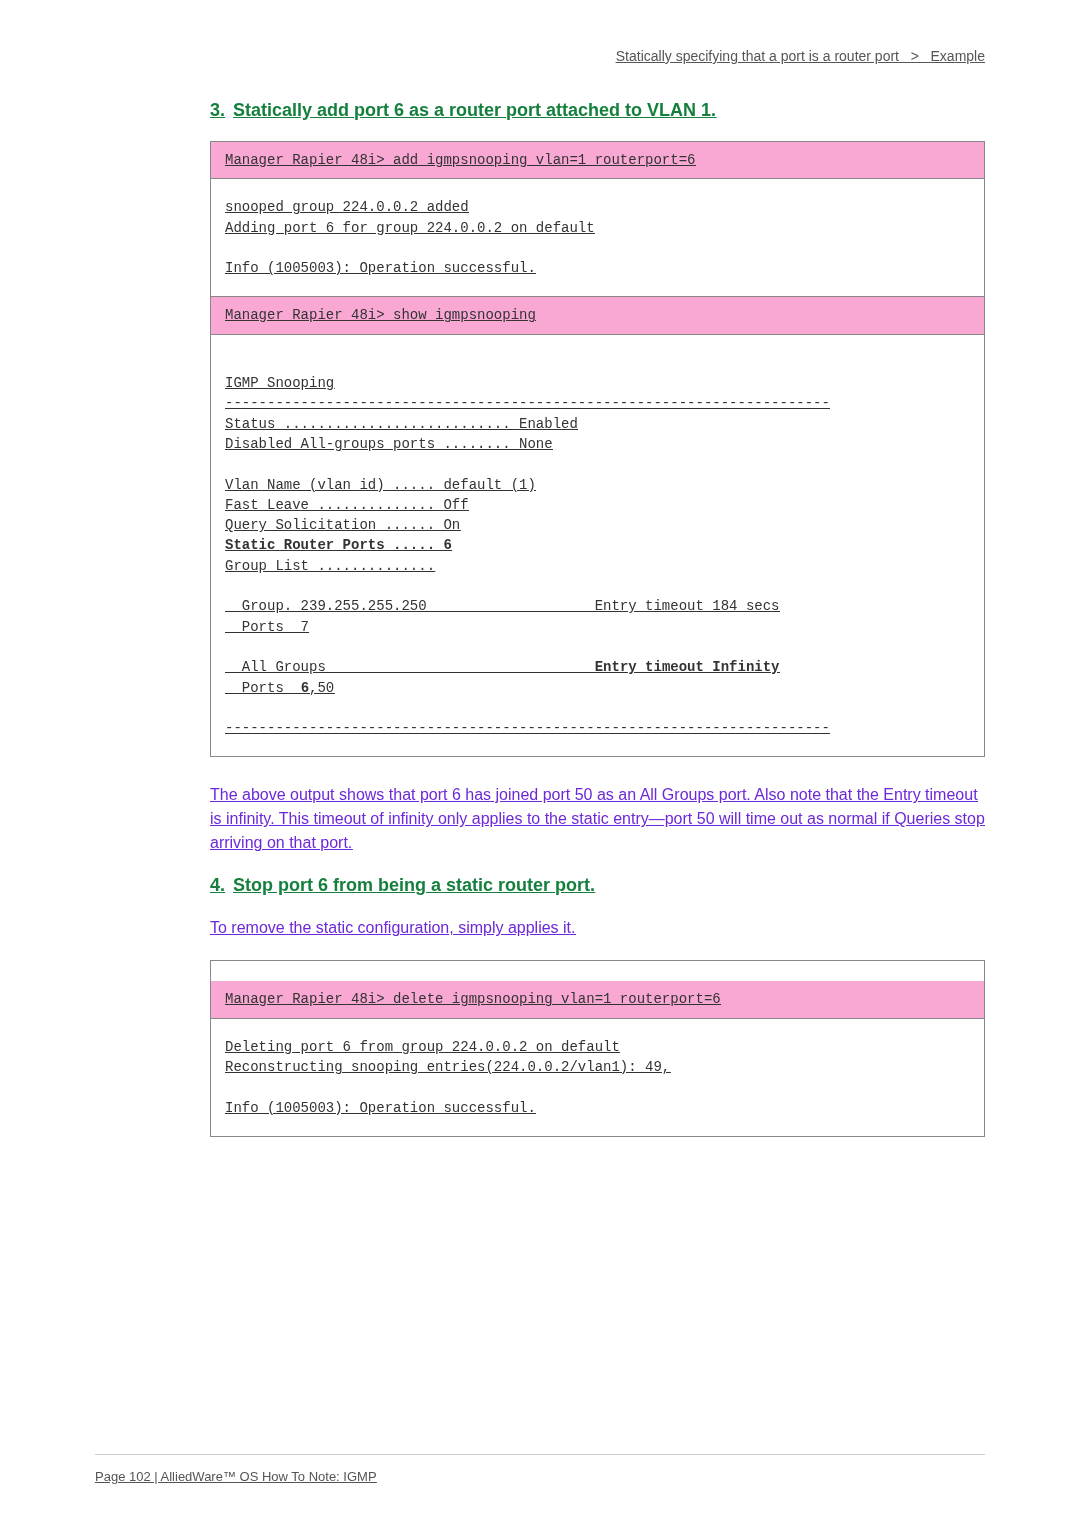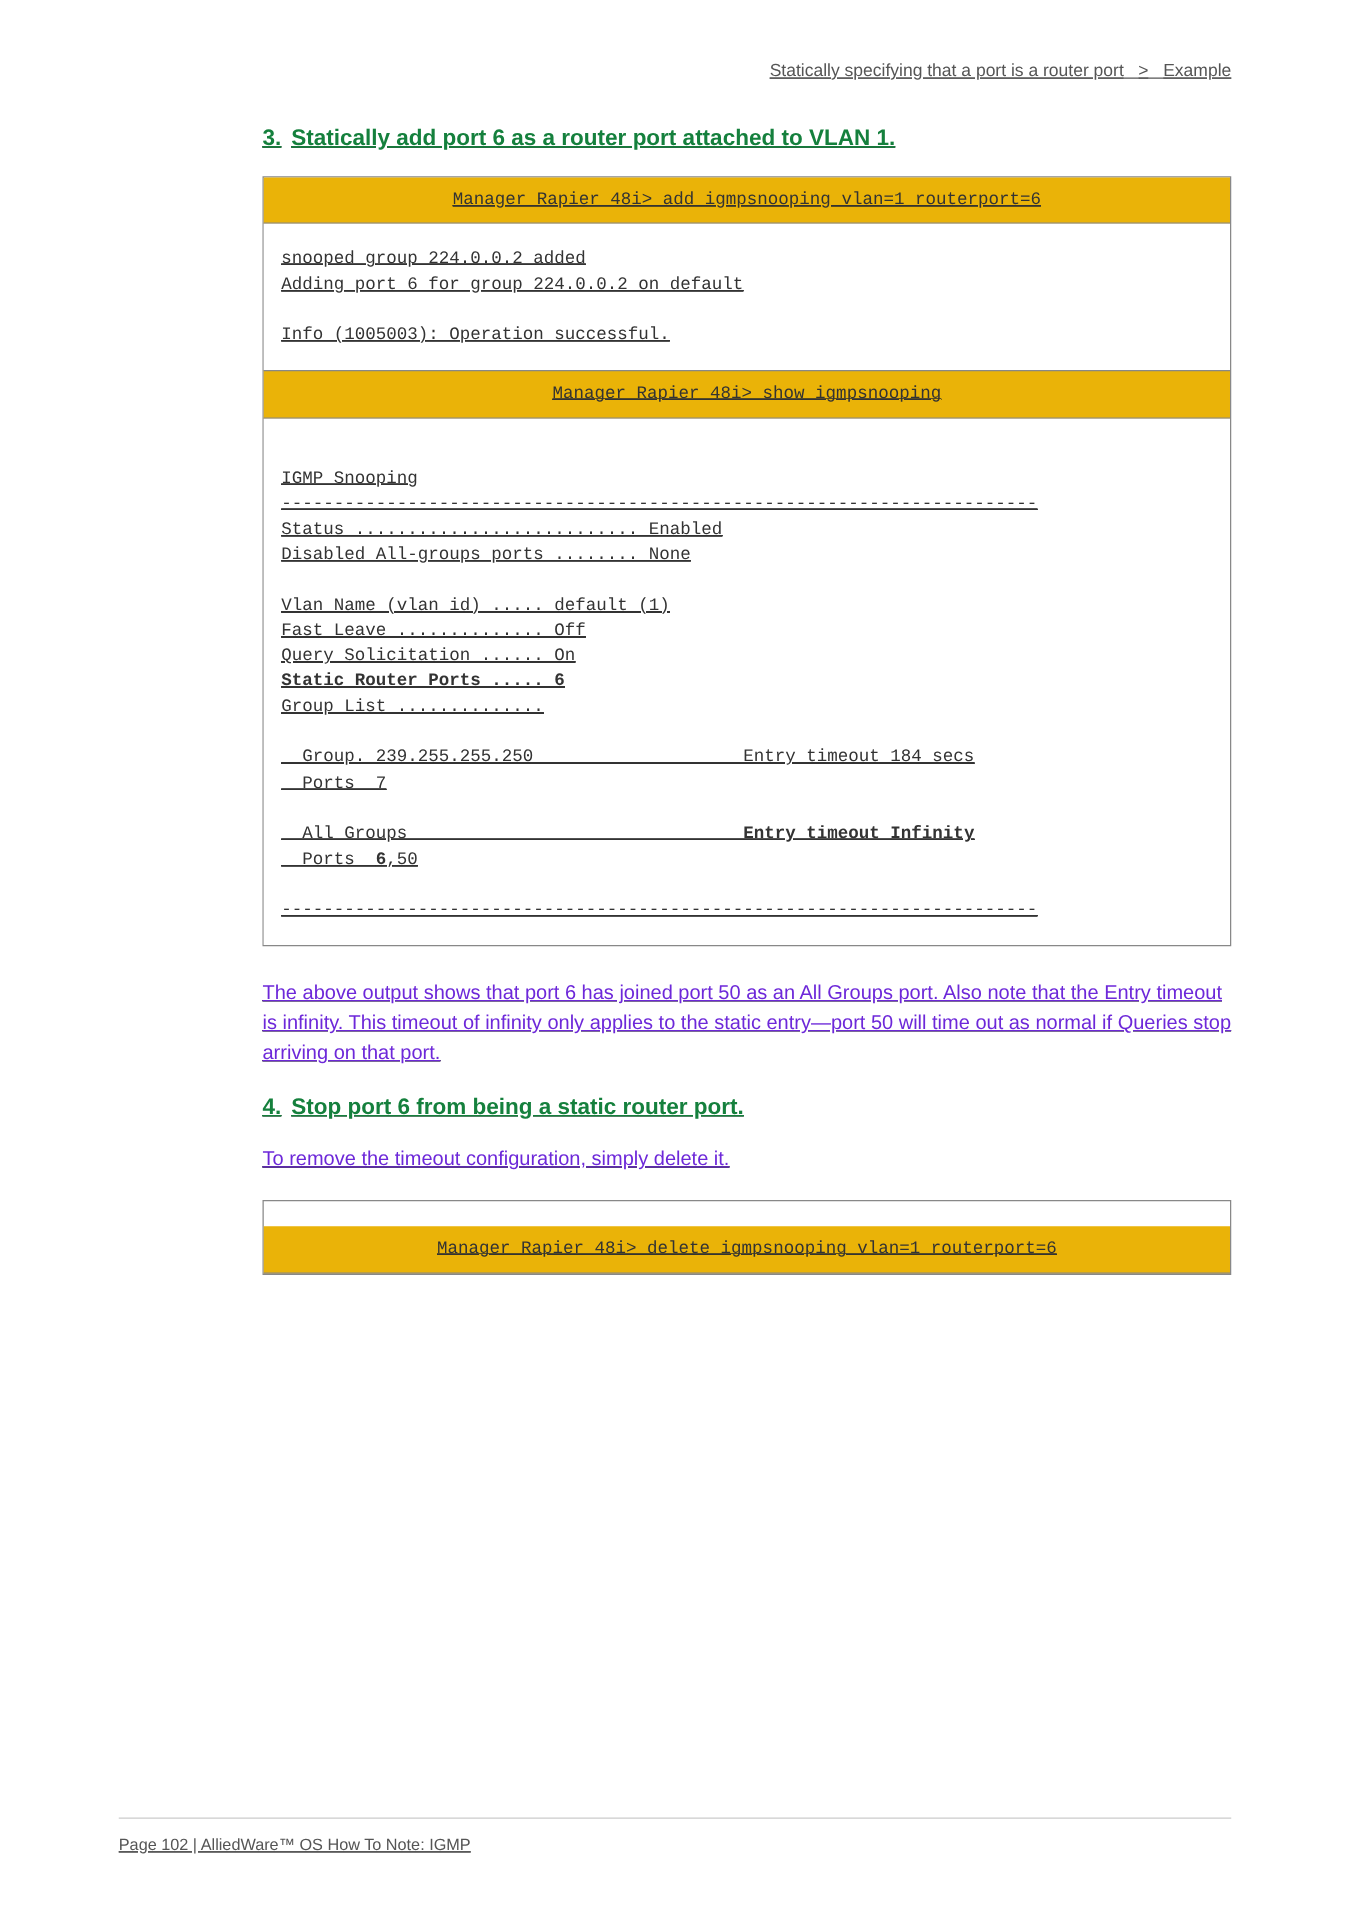--- a/index.html
+++ b/index.html
@@ -38,24 +38,23 @@
     }
     .code-box {
       border: 1px solid #888;
       margin-bottom: 26px;
       font-family: 'Courier New', monospace;
       font-size: 14px;
       line-height: 1.45;
       color: #333;
     }
     .code-cmd {
-      background: #eab308;
+      background: #f9a8d4;
       padding: 8px 14px;
       border-bottom: 1px solid #888;
-      text-align: center;
     }
     .code-cmd.noborder {
       border-bottom: none;
       margin-top: 20px;
     }
     .code-body {
       background: #fff;
       padding: 18px 14px;
       white-space: pre;
     }
@@ -128,23 +127,27 @@
 <span class="hr-line">------------------------------------------------------------------------</span>
 </div>
   </div>
 
   <p class="body-text">The above output shows that port 6 has joined port 50 as an All Groups port. Also note that the Entry timeout is infinity.  This timeout of infinity only applies to the static entry—port 50 will time out as normal if Queries stop arriving on that port.</p>
 
   <div class="step-heading">
     <span class="num">4.</span><span>Stop port 6 from being a static router port.</span>
   </div>
 
-  <p class="body-text">To remove the timeout configuration, simply delete it.</p>
+  <p class="body-text">To remove the static configuration, simply applies it.</p>
 
   <div class="code-box">
     <div class="code-cmd noborder" style="border-bottom:1px solid #888;">Manager Rapier 48i&gt; delete igmpsnooping vlan=1 routerport=6</div>
+    <div class="code-body"><span>Deleting port 6 from group 224.0.0.2 on default</span>
+<span>Reconstructing snooping entries(224.0.0.2/vlan1): 49,</span>
+
+<span>Info (1005003): Operation successful.</span></div>
   </div>
 
 </div>
 
 <div class="footer">
   <span class="footer-text">Page 102 | AlliedWare™ OS How To Note: IGMP</span>
 </div>
 
 </body></html>

